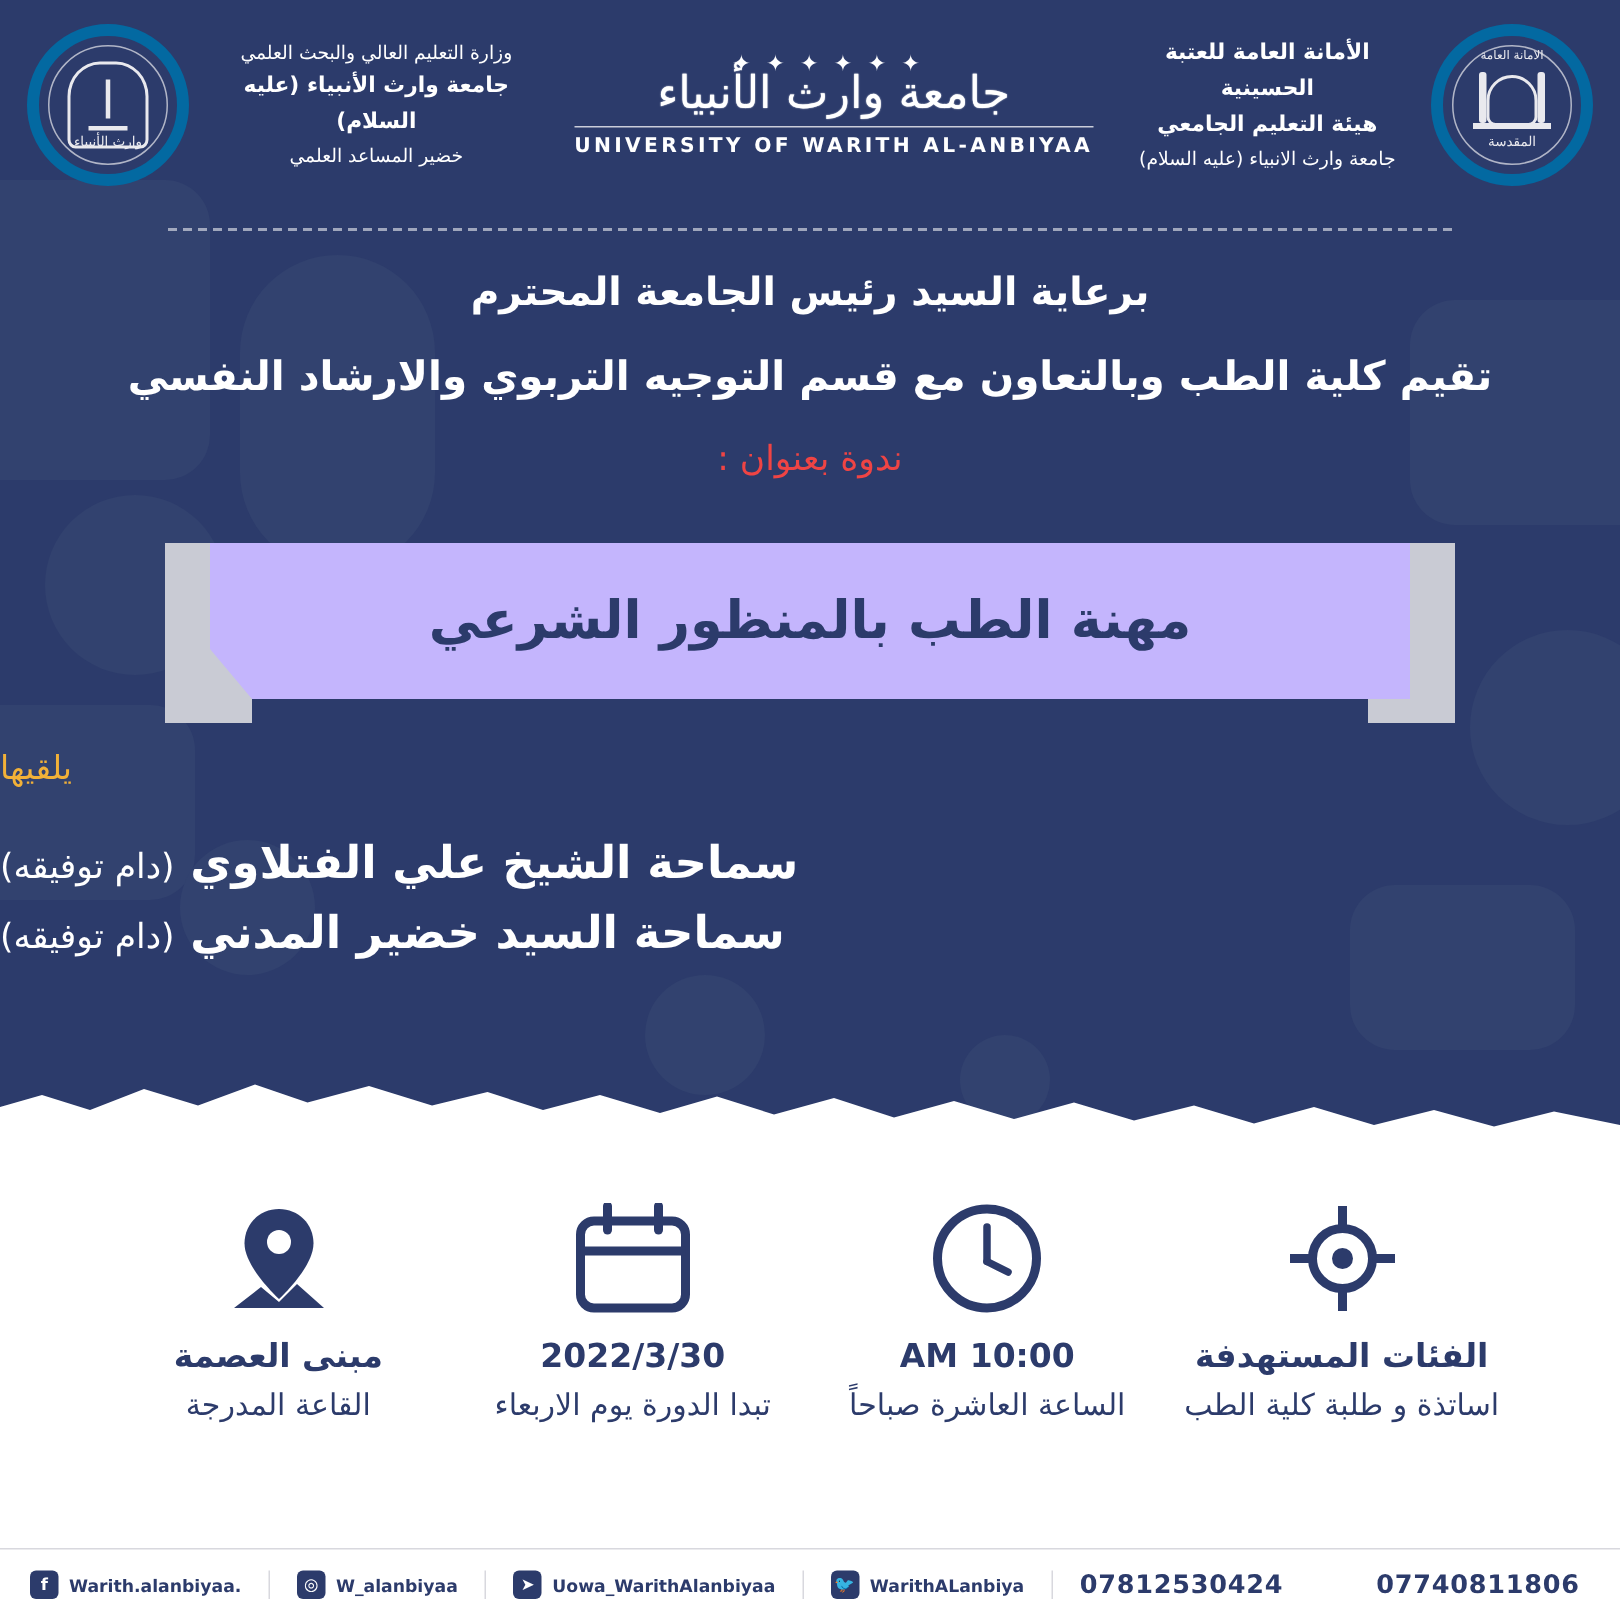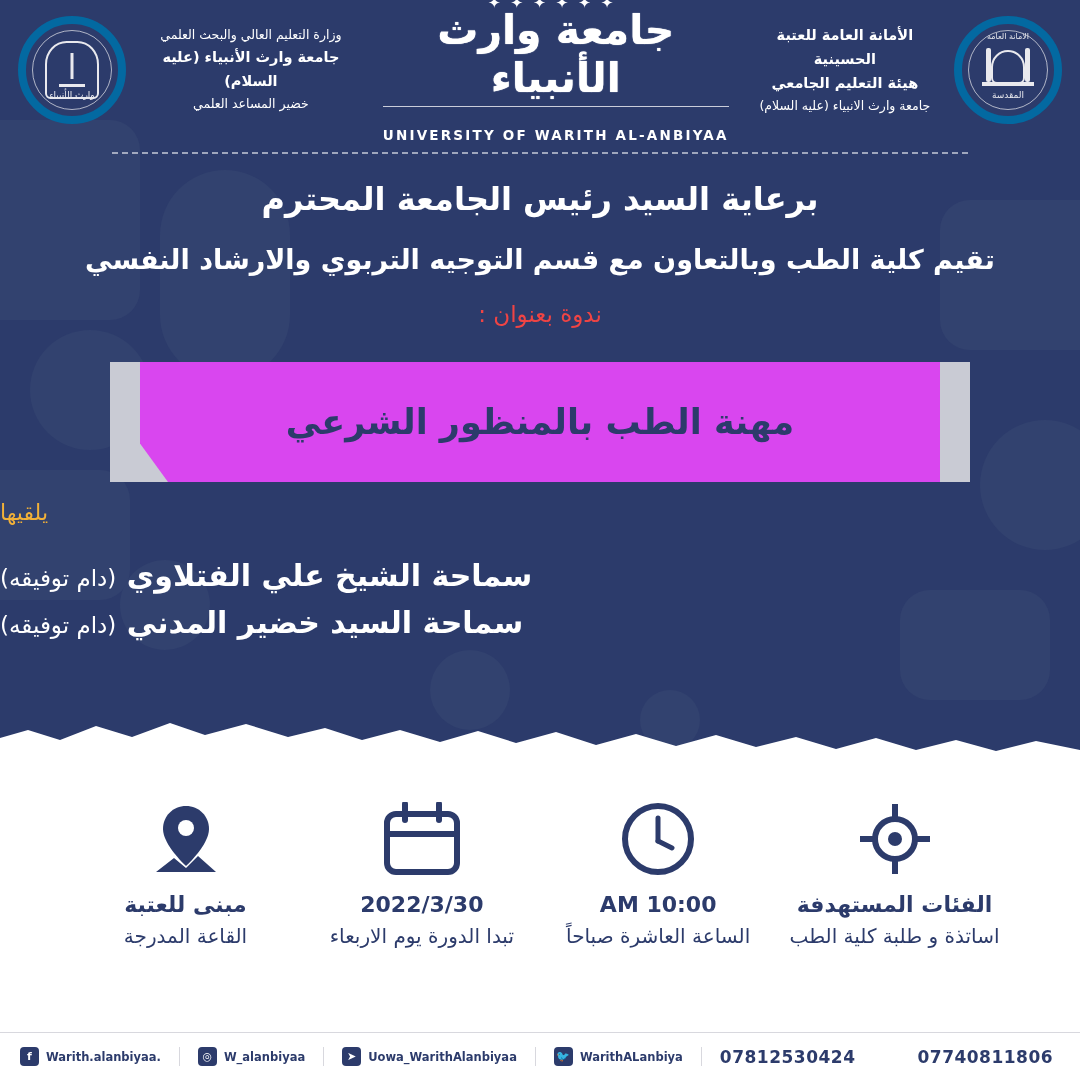--- a/index.html
+++ b/index.html
@@ -152,62 +152,62 @@
     padding: 0 8px;
   }
   .org-text .small { font-size: 12.5px; font-weight: normal; }
   .uni-logo {
     text-align: center;
     color: #ffffff;
     flex: 0 0 auto;
     width: 360px;
   }
   .uni-logo .arabic-mark {
-    font-size: 41px;
-    font-weight: bold;
+    font-size: 30px;
+    font-weight: normal;
     letter-spacing: -1px;
     line-height: 1.15;
     color: #ffffff;
     text-shadow: 0 0 1px #fff;
   }
   .uni-logo .fish-row {
     font-size: 15px;
     letter-spacing: 10px;
     line-height: 1;
     margin-bottom: -4px;
     color: #ffffff;
   }
   .uni-logo .en {
     font-size: 13.5px;
     letter-spacing: 2.2px;
     font-weight: bold;
     margin-top: 4px;
     border-top: 1px solid rgba(255,255,255,0.75);
-    padding-top: 20px;
+    padding-top: 4px;
     display: inline-block;
     direction: ltr;
   }
   .dashed-rule {
     position: absolute;
     left: 112px;
     right: 112px;
     top: 152px;
     border-top: 2px dashed rgba(255,255,255,0.55);
   }
   
   .body-text {
     position: absolute;
     left: 0;
     top: 180px;
     width: 1080px;
     text-align: center;
     color: #ffffff;
   }
   .line-1 {
-    font-size: 32px;
+    font-size: 26px;
     font-weight: bold;
     margin-bottom: 26px;
   }
   .line-2 {
     font-size: 27px;
     font-weight: bold;
     margin-bottom: 26px;
   }
   .line-3 {
     font-size: 23px;
@@ -230,22 +230,22 @@
     height: 120px;
     background: #c9cbd4;
   }
   .ribbon .fold-left { left: 0; }
   .ribbon .fold-right { right: 0; }
   .ribbon .band {
     position: absolute;
     left: 30px;
     right: 30px;
     top: 0;
-    height: 120px;
-    background: #d946ef;
+    height: 104px;
+    background: #c4b5fd;
     clip-path: polygon(0 0, 100% 0, 100% 100%, 3.5% 100%, 0 68%);
     display: flex;
     align-items: center;
     justify-content: center;
   }
   .ribbon .title {
     color: #2c3b6b;
     font-size: 35px;
     font-weight: bold;
   }
@@ -483,21 +483,21 @@
     </div>
 
     <div class="info-item">
       <div class="info-icon">
         <svg width="80" height="78" viewBox="0 0 80 78">
           <path d="M40 6 C27 6 17 16 17 29 C17 45 40 66 40 66 C40 66 63 45 63 29 C63 16 53 6 40 6 Z" fill="#2c3b6b"></path>
           <circle cx="40" cy="28" r="8" fill="#ffffff"></circle>
           <path d="M10 72 L28 58 L40 68 L52 56 L70 72 Z" fill="#2c3b6b"></path>
         </svg>
       </div>
-      <div class="info-primary">مبنى للعتبة</div>
+      <div class="info-primary">مبنى العصمة</div>
       <div class="info-secondary">القاعة المدرجة</div>
     </div>
   </div>
 
   <div class="footer">
     <div class="social">
       <span class="sicon">f</span>
       <span>Warith.alanbiyaa.</span>
     </div>
     <div class="social">

